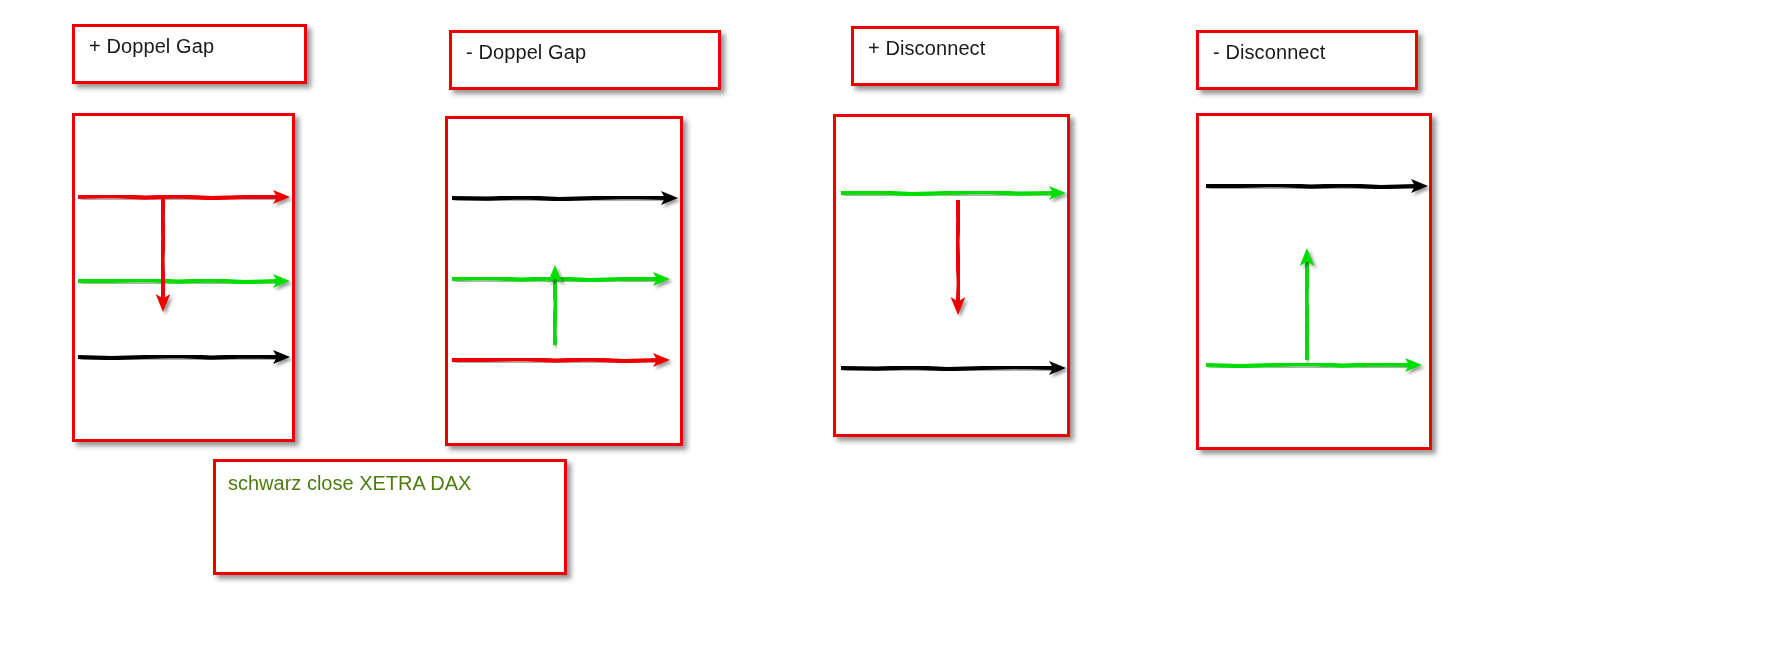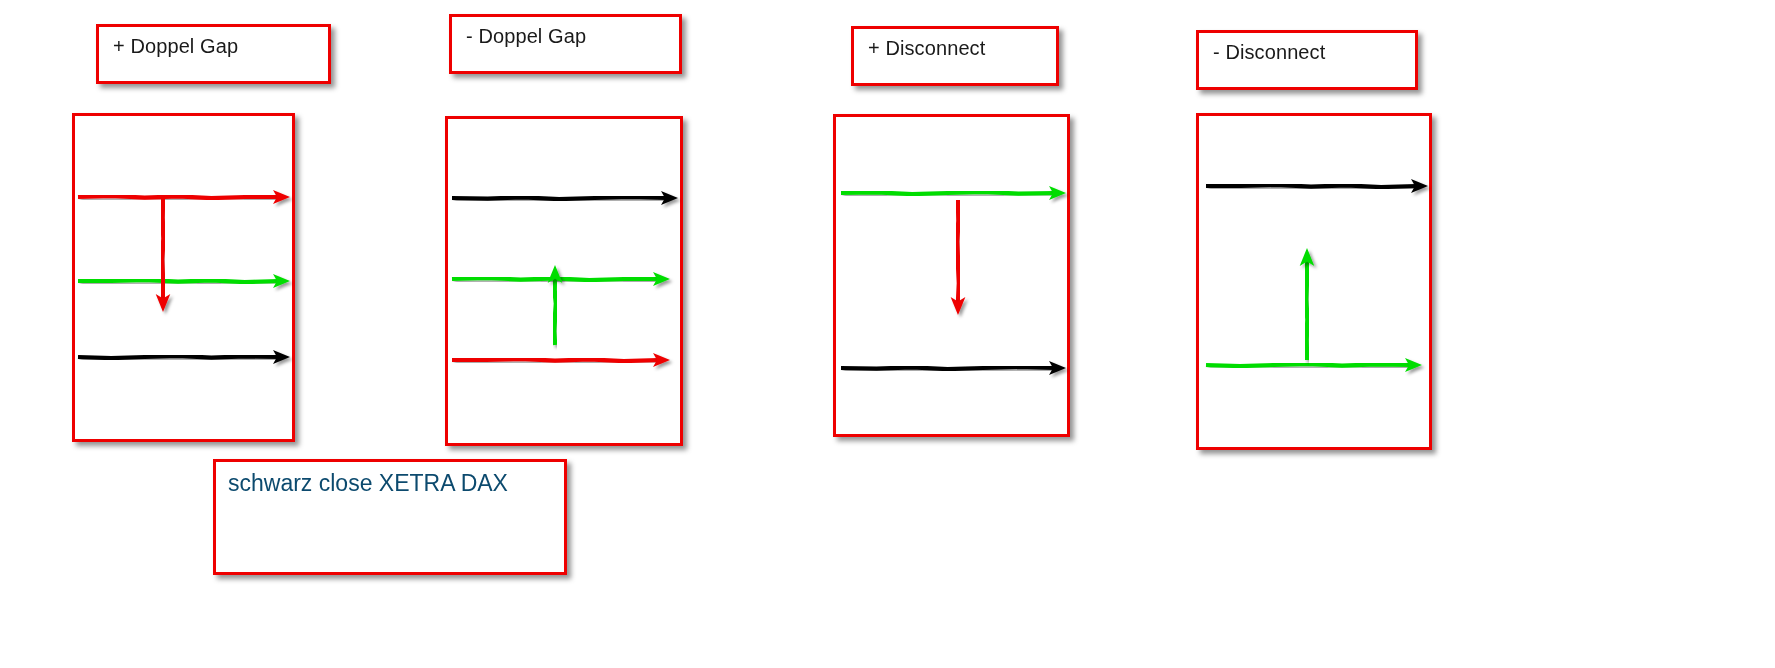--- a/index.html
+++ b/index.html
@@ -38,39 +38,39 @@
     white-space: nowrap;
   }
 
   .legend-box {
     padding: 0;
   }
   .legend-lines {
     position: absolute;
     left: 12px;
     top: 8px;
-    font-size: 23px;
+    font-size: 20px;
     line-height: 27px;
-    color: #0c4a6e;
+    color: #4d7c0f;
     white-space: nowrap;
   }
   .legend-lines div { white-space: nowrap; }
 
   
   svg.draw { display: block; overflow: visible; }
 </style>
 </head>
 <body>
 
 <div id="stage">
-    <div class="redbox title-box" style="left: 72px; top: 24px; width: 235px; height: 60px; border-color: rgb(238, 0, 0); margin-left: 24px;">
+    <div class="redbox title-box" style="left: 72px; top: 24px; width: 235px; height: 60px; border-color: rgb(238, 0, 0);">
       <span class="title-text">+ Doppel Gap</span>
     </div>
     <div class="redbox panel-frame" style="left: 72px; top: 113px; width: 223px; height: 329px; border-color: rgb(238, 0, 0);"></div>
-    <div class="redbox title-box" style="left: 449px; top: 14px; width: 233px; height: 60px; border-color: rgb(238, 0, 0);">
+    <div class="redbox title-box" style="left: 449px; top: 30px; width: 272px; height: 60px; border-color: rgb(238, 0, 0);">
       <span class="title-text">- Doppel Gap</span>
     </div>
     <div class="redbox panel-frame" style="left: 445px; top: 116px; width: 238px; height: 330px; border-color: rgb(238, 0, 0);"></div>
     <div class="redbox title-box" style="left: 851px; top: 26px; width: 208px; height: 60px; border-color: rgb(238, 0, 0); padding-left: 30px;">
       <span class="title-text">+ Disconnect</span>
     </div>
     <div class="redbox panel-frame" style="left: 833px; top: 114px; width: 237px; height: 323px; border-color: rgb(238, 0, 0);"></div>
     <div class="redbox title-box" style="left: 1196px; top: 30px; width: 222px; height: 60px; border-color: rgb(238, 0, 0);">
       <span class="title-text">- Disconnect</span>
     </div>

